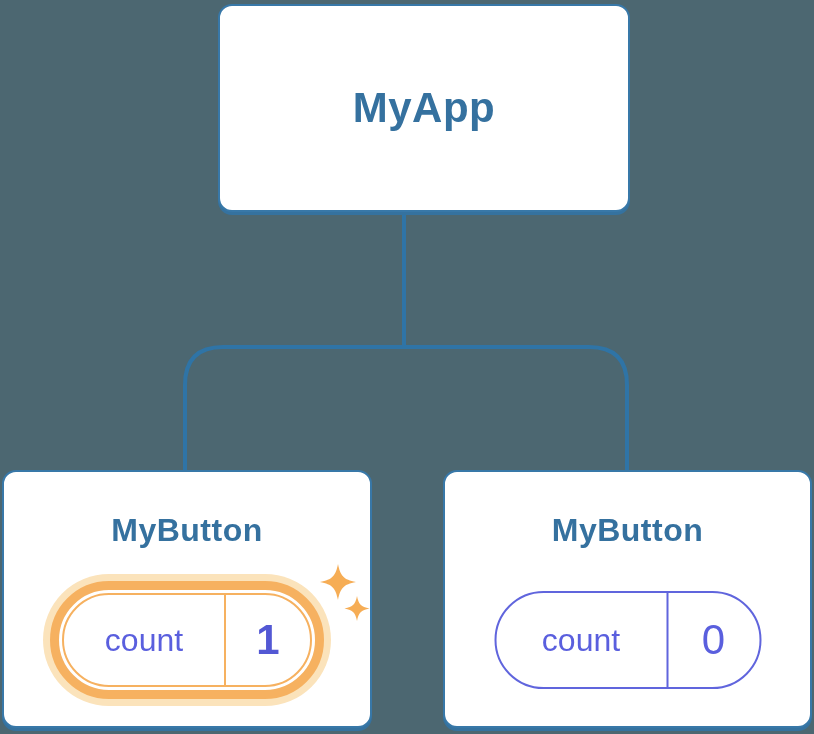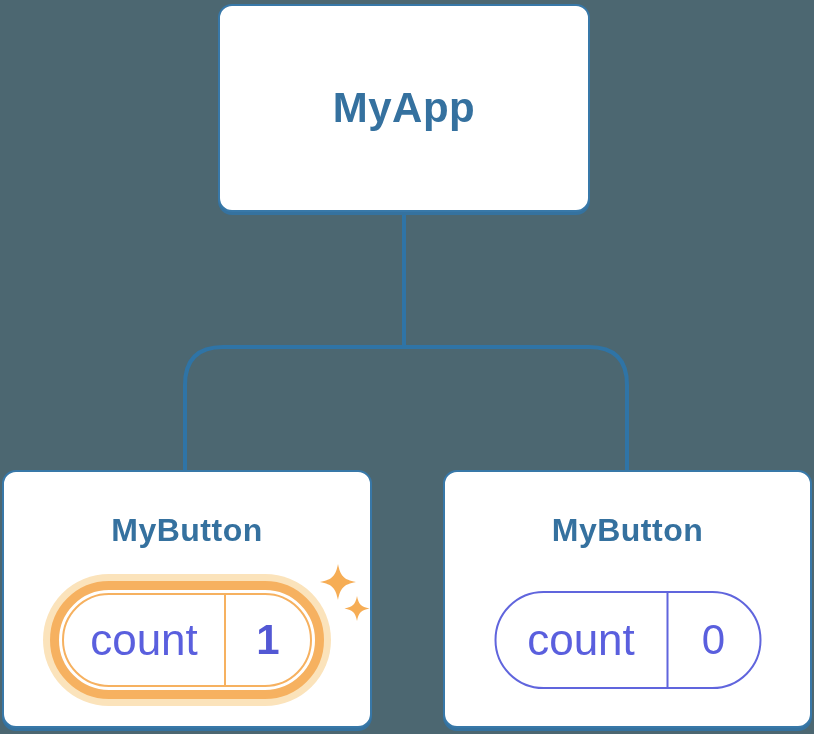--- a/index.html
+++ b/index.html
@@ -26,21 +26,21 @@
   .card {
     position: absolute;
     box-sizing: border-box;
     background: #ffffff;
     border: 2px solid #3878a8;
     border-radius: 14px;
     box-shadow: 0 3px 0 #35729f;
   }
   .card-root {
     left: 218px; top: 4px;
-    width: 372px; height: 208px;
+    width: 412px; height: 208px;
     display: flex;
     align-items: center;
     justify-content: center;
   }
   .card-child-left  { left: 2px;   top: 470px; width: 370px; height: 258px; }
   .card-child-right { left: 443px; top: 470px; width: 369px; height: 258px; }
 
   .node-title {
     color: #35719f;
     font-size: 32px;
@@ -79,21 +79,21 @@
   }
   .state-pill.orange { border: 2px solid #f6b160; width: 250px; height: 94px; }
   .state-pill.purple { border: 2px solid #6065dd; width: 267px; height: 98px; }
 
   .state-key {
     flex: 1;
     display: flex;
     align-items: center;
     justify-content: center;
     color: #5a5fde;
-    font-size: 44px;
+    font-size: 32px;
   }
   .state-divider { width: 2px; }
   .state-pill.orange .state-divider { background: #f6b160; }
   .state-pill.purple .state-divider { background: #6065dd; }
   .state-value {
     display: flex;
     align-items: center;
     justify-content: center;
     color: #5a5fde;
     font-size: 42px;

